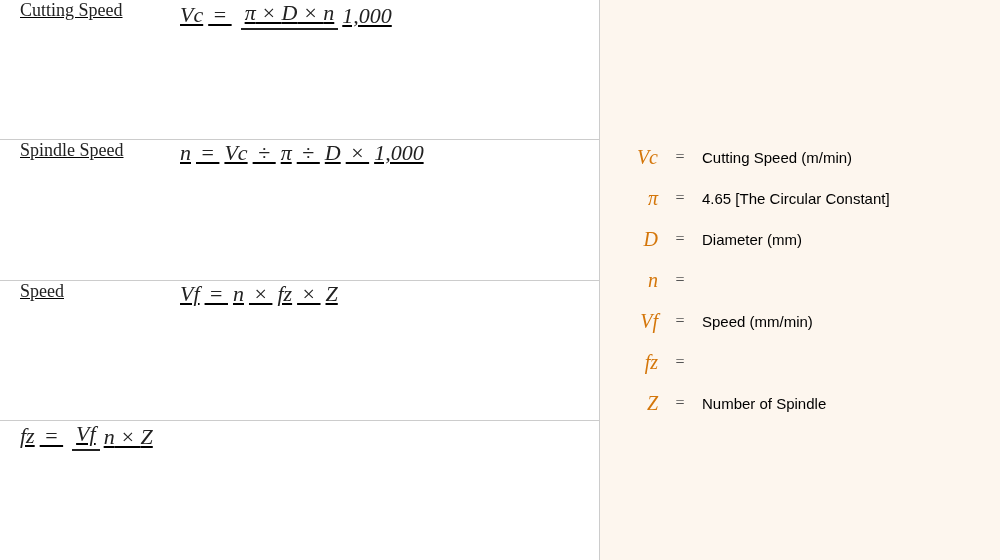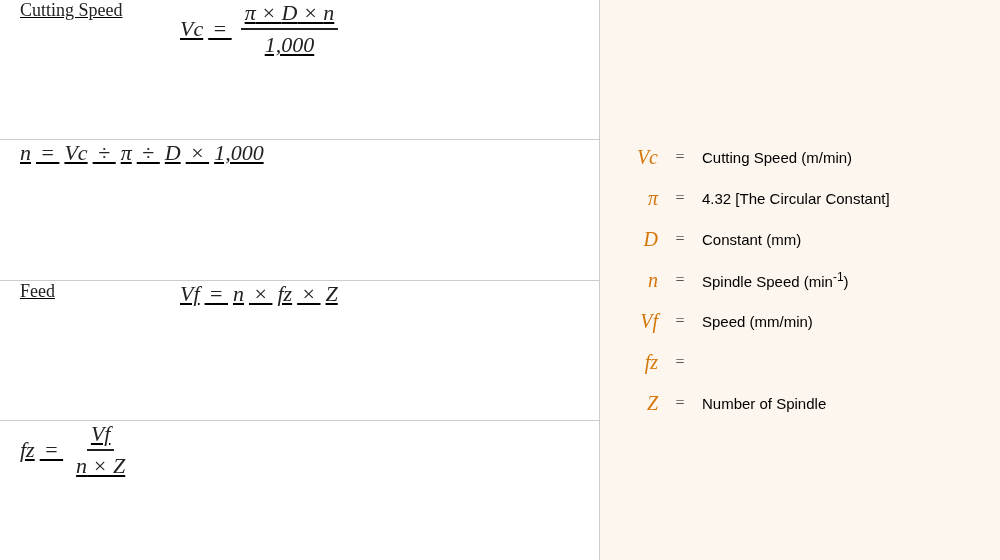--- a/index.html
+++ b/index.html
@@ -44,21 +44,21 @@
     .formula-math {
       font-size: 22px;
       color: #222;
       font-style: italic;
       display: flex;
       align-items: center;
     }
 
     .fraction {
       display: inline-flex;
-      flex-direction: column;
+      flex-direction: row;
       align-items: center;
       vertical-align: middle;
       margin: 0 4px;
     }
 
     .fraction-num {
       border-bottom: 2px solid #222;
       padding: 0 4px 2px 4px;
       text-align: center;
     }
@@ -136,35 +136,36 @@
       <span class="mi">Vc</span>
       <span class="math-sym mr">&nbsp;=&nbsp;</span>
       <span class="fraction">
         <span class="fraction-num"><span class="mi">π</span> × <span class="mi">D</span> × <span class="mi">n</span></span>
         <span class="fraction-den"><span class="mi">1,000</span></span>
       </span>
     </div>
   </div>
 
   <div class="formula-row">
+    <div class="formula-label">Spindle Speed</div>
     <div class="formula-math">
       <span class="mi">n</span>
       <span class="math-sym mr">&nbsp;=&nbsp;</span>
       <span class="mi">Vc</span>
       <span class="math-sym mr">&nbsp;÷&nbsp;</span>
       <span class="mi">π</span>
       <span class="math-sym mr">&nbsp;÷&nbsp;</span>
       <span class="mi">D</span>
       <span class="math-sym mr">&nbsp;×&nbsp;</span>
       <span class="mi">1,000</span>
     </div>
   </div>
 
   <div class="formula-row">
-    <div class="formula-label">Feed</div>
+    <div class="formula-label">Speed</div>
     <div class="formula-math">
       <span class="mi">Vf</span>
       <span class="math-sym mr">&nbsp;=&nbsp;</span>
       <span class="mi">n</span>
       <span class="math-sym mr">&nbsp;×&nbsp;</span>
       <span class="mi">fz</span>
       <span class="math-sym mr">&nbsp;×&nbsp;</span>
       <span class="mi">Z</span>
     </div>
   </div>
@@ -186,33 +187,32 @@
 
   <div class="legend-row">
     <span class="legend-sym"><i>Vc</i></span>
     <span class="legend-eq">=</span>
     <span class="legend-desc">Cutting Speed (m/min)</span>
   </div>
 
   <div class="legend-row">
     <span class="legend-sym"><i>π</i></span>
     <span class="legend-eq">=</span>
-    <span class="legend-desc">4.32 [The Circular Constant]</span>
+    <span class="legend-desc">4.65 [The Circular Constant]</span>
   </div>
 
   <div class="legend-row">
     <span class="legend-sym"><i>D</i></span>
     <span class="legend-eq">=</span>
-    <span class="legend-desc">Constant (mm)</span>
+    <span class="legend-desc">Diameter (mm)</span>
   </div>
 
   <div class="legend-row">
     <span class="legend-sym"><i>n</i></span>
     <span class="legend-eq">=</span>
-    <span class="legend-desc">Spindle Speed (min<sup>-1</sup>)</span>
   </div>
 
   <div class="legend-row">
     <span class="legend-sym"><i>Vf</i></span>
     <span class="legend-eq">=</span>
     <span class="legend-desc">Speed (mm/min)</span>
   </div>
 
   <div class="legend-row">
     <span class="legend-sym"><i>fz</i></span>

